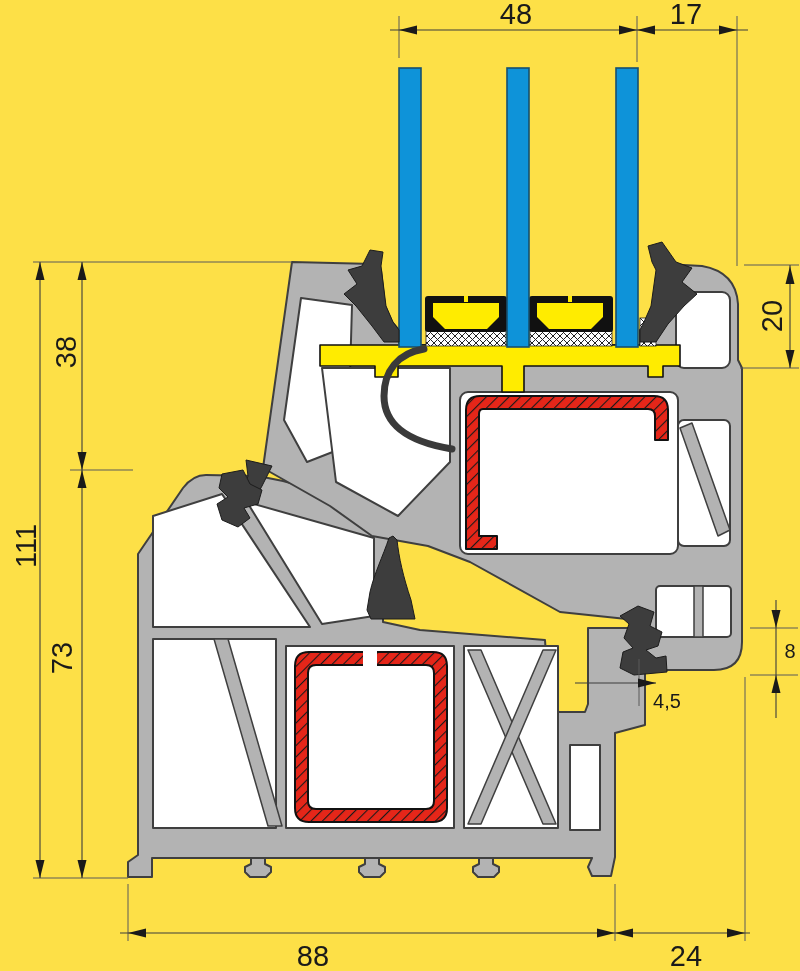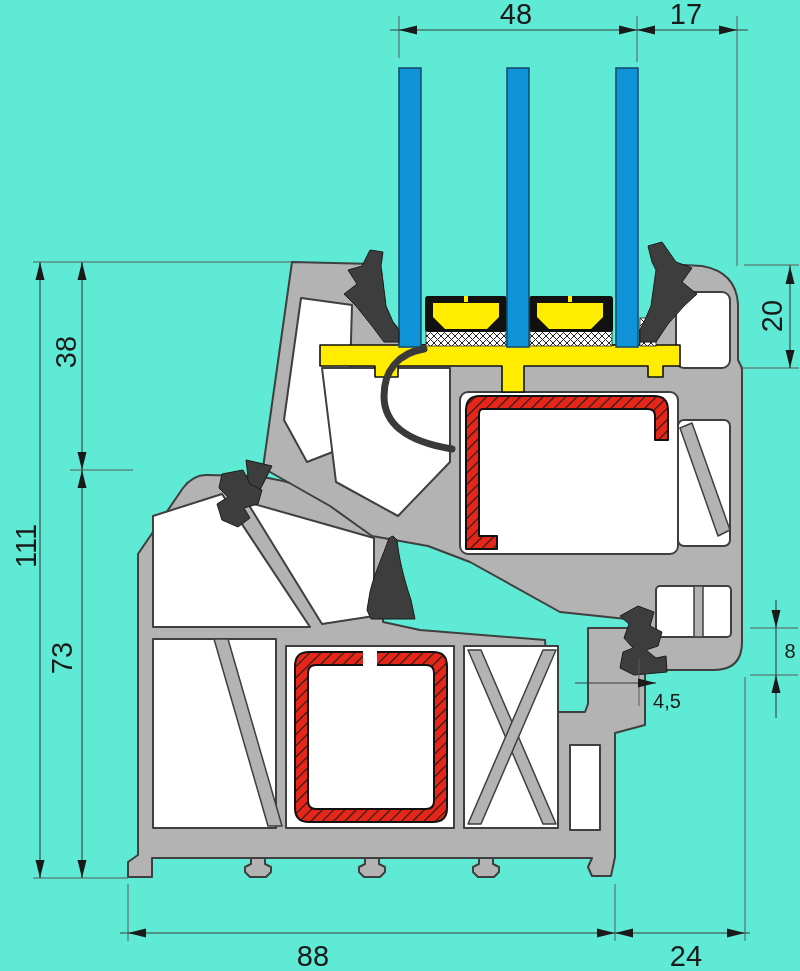--- a/index.html
+++ b/index.html
@@ -1,16 +1,16 @@
 <!DOCTYPE html>
 <html><head>
 <meta charset="utf-8">
 <style>
   html,body{margin:0;padding:0;background:#ffffff;}
-  .stage{width:800px;height:971px;position:relative;background:#5eead4;overflow:hidden;}
+  .stage{width:800px;height:971px;position:relative;background:#fde047;overflow:hidden;}
   svg{display:block;}
   text{font-family:"Liberation Sans","DejaVu Sans",sans-serif;fill:#1a1a1a;}
   .dim-line{stroke:#3c3c3c;stroke-width:1.1;fill:none;}
   .ext-line{stroke:#5a5a5a;stroke-width:1;fill:none;}
   .arrow{fill:#1a1a1a;stroke:none;}
   .pvc{fill:#b3b3b3;stroke:#3f3f3f;stroke-width:2;stroke-linejoin:round;}
   .cavity{fill:#ffffff;stroke:#3f3f3f;stroke-width:2;stroke-linejoin:round;}
   .web{fill:#b3b3b3;stroke:#3f3f3f;stroke-width:1.5;stroke-linejoin:round;}
   .steel{stroke:#111;stroke-width:2;stroke-linejoin:round;fill-rule:evenodd;}
   .gasket{fill:#3d3d3d;stroke:#1c1c1c;stroke-width:1;stroke-linejoin:round;}

